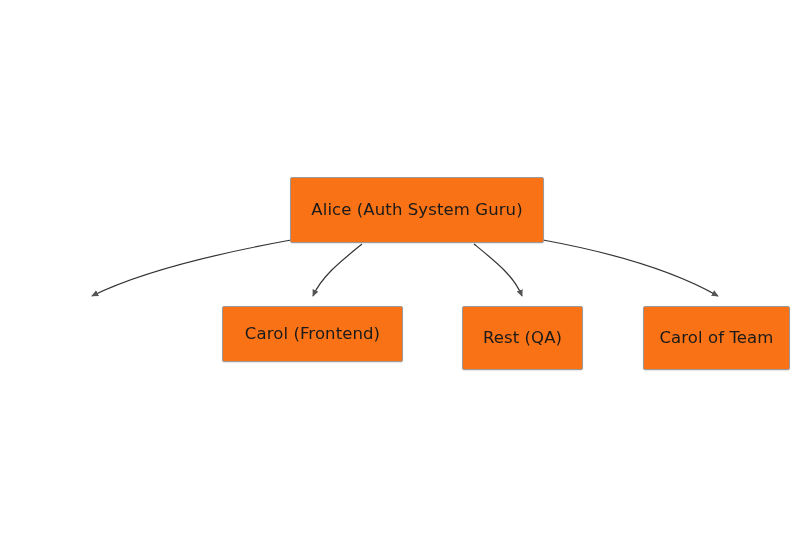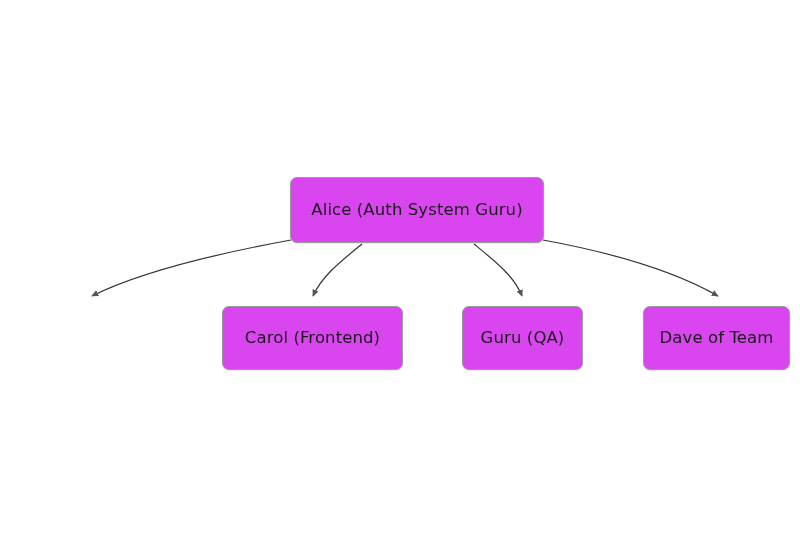--- a/index.html
+++ b/index.html
@@ -26,23 +26,23 @@
     width: 800px;
     height: 550px;
     pointer-events: none;
   }
   .node {
     position: absolute;
     box-sizing: border-box;
     display: flex;
     align-items: center;
     justify-content: center;
-    background: #d946ef;
+    background: #f97316;
     border: 1.1px solid #9a9a9a;
-    border-radius: 7px;
+    border-radius: 2px;
     box-shadow: 0 1px 1.5px rgba(0,0,0,0.10);
   }
   .node-label {
     font-family: "DejaVu Sans", sans-serif;
     font-size: 16.5px;
     line-height: 1;
     color: #1a1a1a;
     white-space: nowrap;
     letter-spacing: 0.1px;
   }
@@ -57,21 +57,21 @@
   #node-bob {
     left: 10px;
     top: 306px;
     width: 154px;
     height: 64px;
   }
   #node-carol {
     left: 222px;
     top: 306px;
     width: 181px;
-    height: 64px;
+    height: 56px;
     text-align: center;
   }
   #node-dave {
     left: 462px;
     top: 306px;
     width: 121px;
     height: 64px;
   }
   #node-rest {
     left: 643px;
@@ -104,20 +104,20 @@
   <div class="node" id="node-alice">
     <span class="node-label">Alice (Auth System Guru)</span>
   </div>
 
 
   <div class="node" id="node-carol">
     <span class="node-label">Carol (Frontend)</span>
   </div>
 
   <div class="node" id="node-dave">
-    <span class="node-label">Guru (QA)</span>
+    <span class="node-label">Rest (QA)</span>
   </div>
 
   <div class="node" id="node-rest">
-    <span class="node-label">Dave of Team</span>
+    <span class="node-label">Carol of Team</span>
   </div>
 
 </div>
 
 </body></html>

